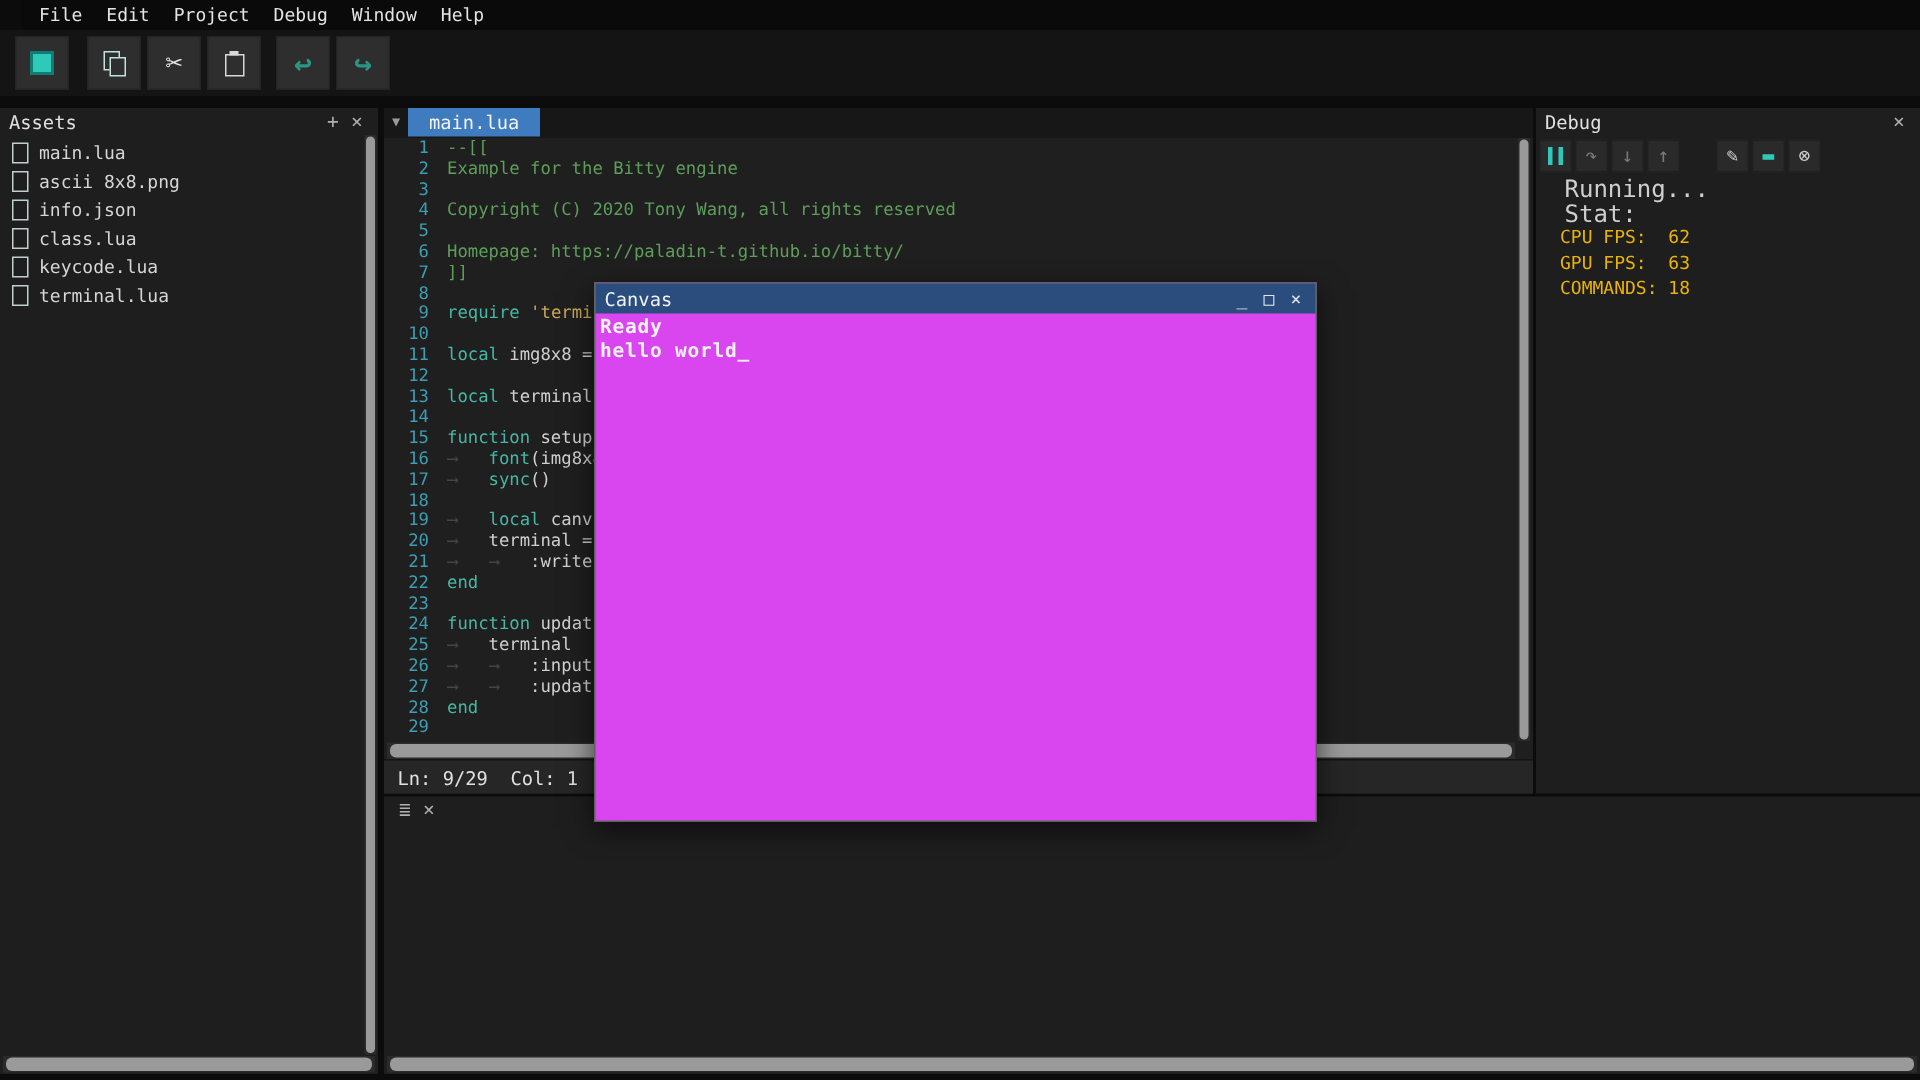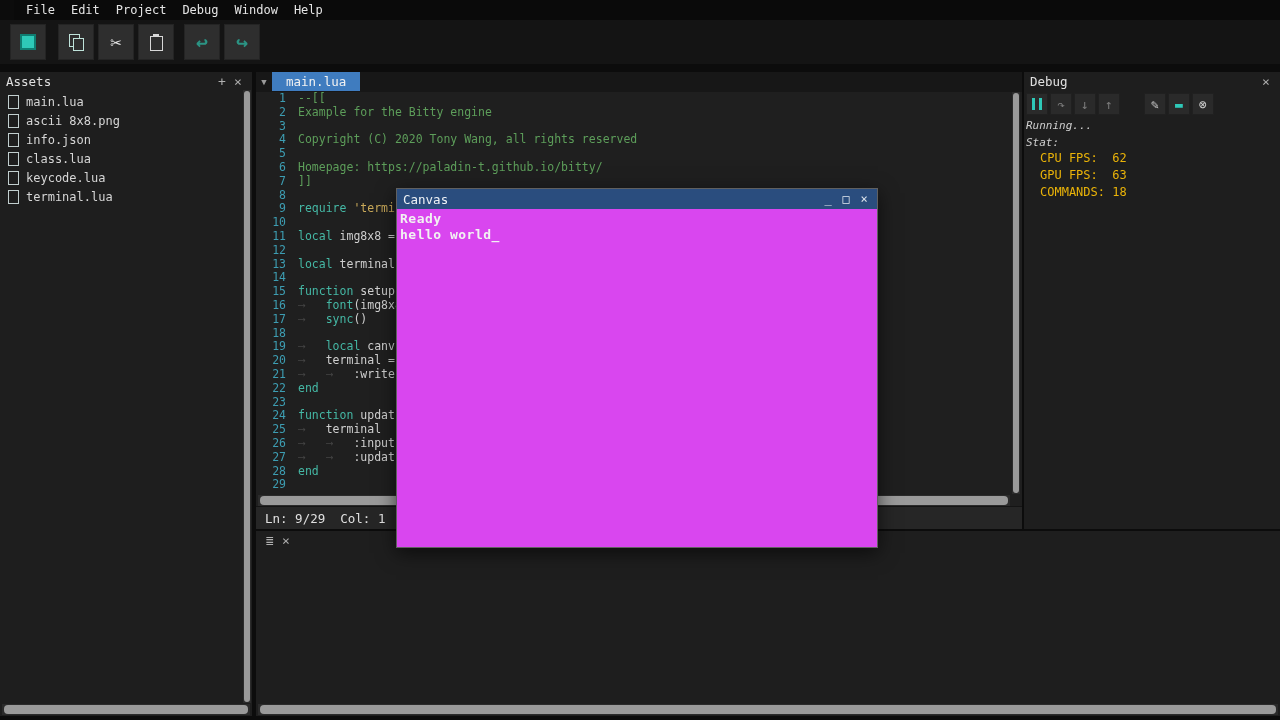--- a/index.html
+++ b/index.html
@@ -60,21 +60,21 @@
   
   .debug{left:1024px;top:72px;width:256px;height:457px;}
   .dtoolbar{display:flex;align-items:center;padding:2px 0 0 2px;height:24px;}
   .dbtn{width:22px;height:22px;background:#2a2a2a;border:1px solid #202020;box-sizing:border-box;margin-right:2px;display:flex;align-items:center;justify-content:center;}
   .dbtn .dglyph{font-size:13px;line-height:1;}
   .dbtn.disabled .dglyph{color:#7a7a7a;}
   .dbtn.accent .dglyph{color:#2ec9b8;}
   .dbtn.plain .dglyph{color:#cfcfcf;}
   .dspacer{width:22px;}
   .icon-pause{width:10px;height:12px;border-left:3px solid #2ec9b8;border-right:3px solid #2ec9b8;box-sizing:border-box;}
-  .dtext{padding:3px 0 0 2px;line-height:14px;color:#cfcfcf;white-space:pre;font-size:11px;font-style:italic;}
+  .dtext{padding:3px 0 0 19px;line-height:14px;color:#cfcfcf;white-space:pre;font-size:16px;}
   .dstats .stat-line{padding-left:16px;line-height:17px;color:#eab308;white-space:pre;font-size:12px;}
   
   .console{left:256px;top:531px;width:1024px;height:185px;}
   .console-body{position:absolute;left:0;top:18px;right:0;bottom:13px;}
   .console-hscroll{left:2px;top:173px;width:1020px;}
   
   .canvas-window{position:absolute;left:396px;top:188px;width:482px;height:360px;background:#d946ef;border:1px solid #606060;box-sizing:border-box;box-shadow:0 5px 18px rgba(0,0,0,0.6);z-index:50;}
   .ctitle{height:20px;background:#2a4d7e;display:flex;align-items:center;padding:0 4px 0 6px;}
   .ctitle-text{flex:1;color:#eef2f6;font-size:12.5px;}
   .cbtn{width:18px;text-align:center;color:#dfe6ee;font-size:12px;line-height:20px;}

